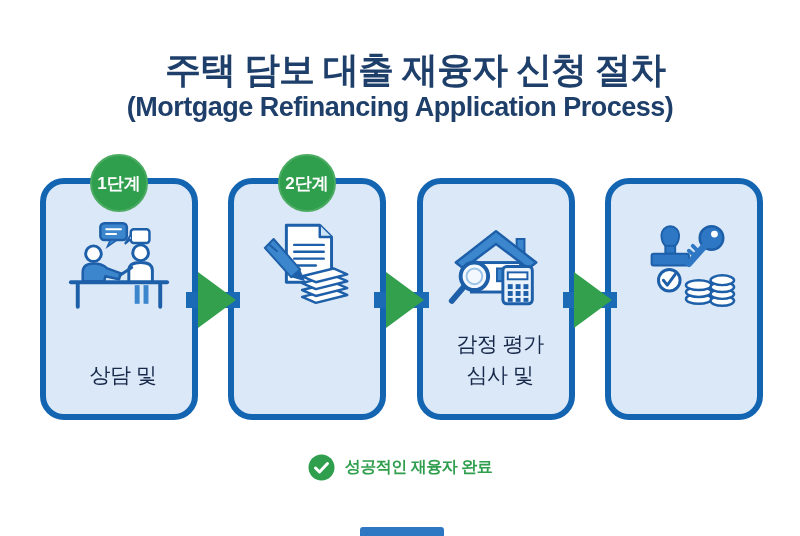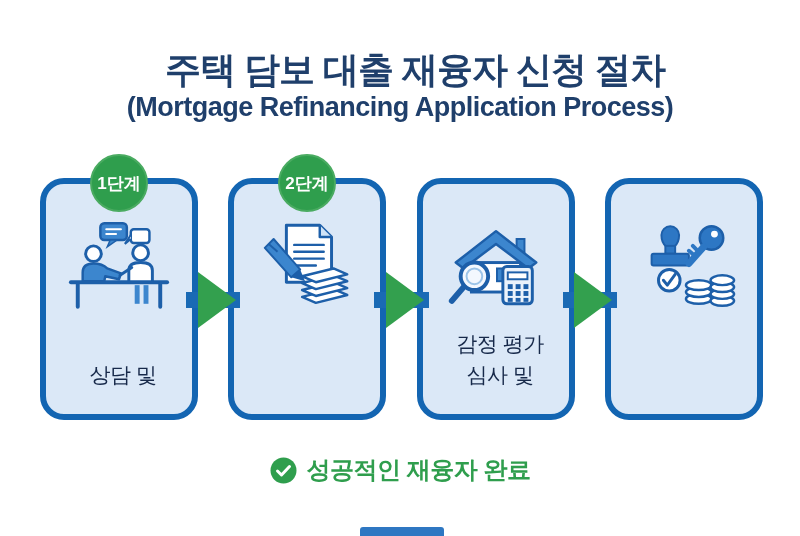--- a/index.html
+++ b/index.html
@@ -30,21 +30,21 @@
 
   .shaft{position:absolute;top:292px;height:16px;background:#1a6ab5;z-index:5;}
   .shaft1{left:186px;width:54px}.shaft2{left:374px;width:55px}.shaft3{left:563px;width:54px}
   .tri{position:absolute;top:272px;width:0;height:0;
        border-top:28px solid transparent;border-bottom:28px solid transparent;
        border-left:38px solid #33a04e;z-index:6;}
   .tri1{left:198px}.tri2{left:386px}.tri3{left:574px}
 
   .footer{position:absolute;top:454px;left:0;right:0;
           display:flex;justify-content:center;align-items:center;gap:10px;}
-  .footer-text{font-size:24px;font-weight:800;color:#2f9e4d;letter-spacing:-0.5px;}
+  .footer-text{font-size:16px;font-weight:800;color:#2f9e4d;letter-spacing:-0.5px;}
 
   .bottom-bar{position:absolute;left:360px;top:527px;width:84px;height:9px;
           background:#2e77c2;border-radius:3px 3px 0 0;}
 </style>
 </head>
 <body>
 
 <div class="stage">
 
   <div class="title">주택 담보 대출 재융자 신청 절차</div>

